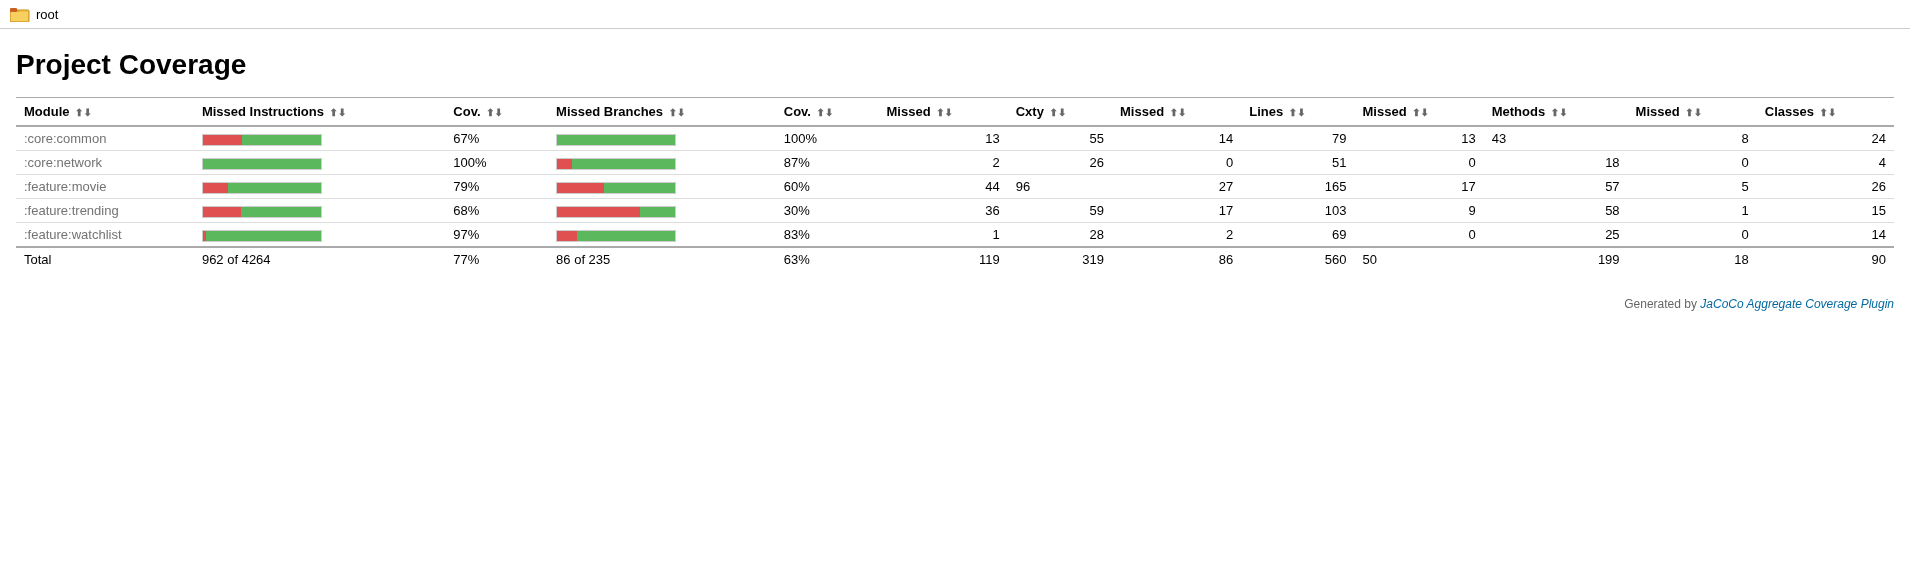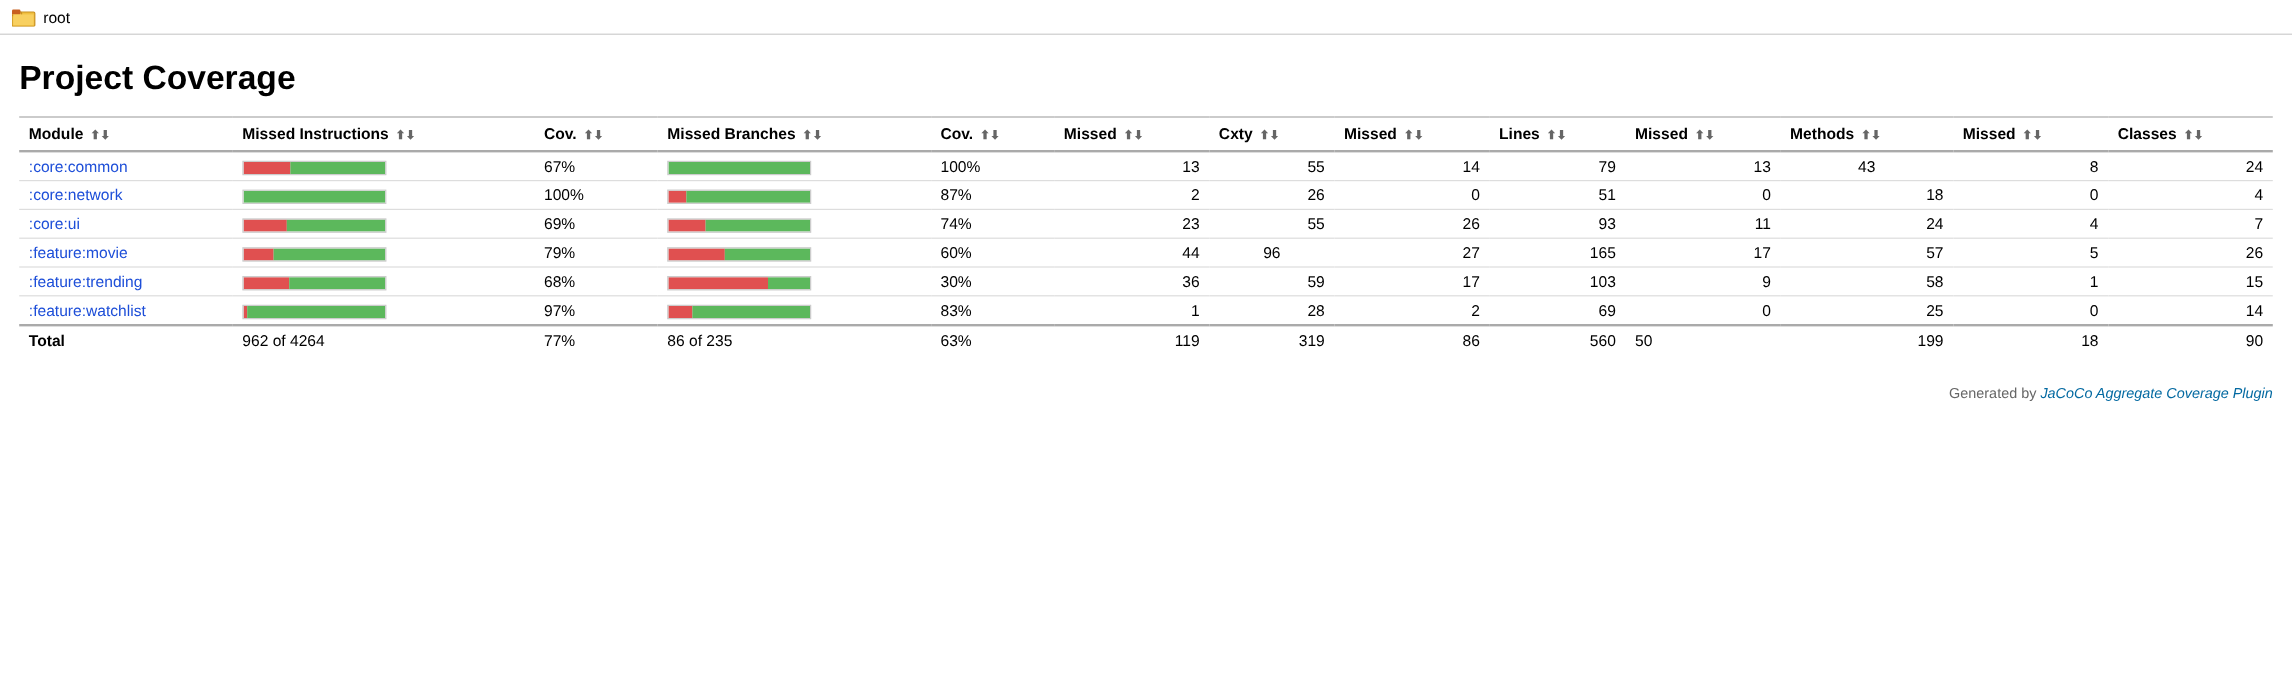--- a/index.html
+++ b/index.html
@@ -61,21 +61,21 @@
       white-space: nowrap;
     }
 
     .coverage-table tfoot tr td {
       border-top: 2px solid #aaa;
       border-bottom: none;
       font-weight: normal;
     }
 
     a {
-      color: #1d4ed8;
+      color: #737373;
       text-decoration: none;
     }
 
     .bar-container {
       display: inline-flex;
       align-items: center;
       width: 120px;
       height: 12px;
       background: #eee;
       border: 1px solid #ccc;
@@ -153,21 +153,21 @@
           <td>67%</td>
           <td><span class="bar-container" style="width: 120px; display: inline-flex; height: 12px; border: 1px solid rgb(204, 204, 204); overflow: hidden; vertical-align: middle;">
               <span class="bar-green" style="width: 100%; height: 100%; background: rgb(92, 184, 92); display: inline-block;"></span>
             </span></td>
           <td>100%</td>
           <td style="text-align: right;">13</td>
           <td style="text-align: right;">55</td>
           <td style="text-align: right;">14</td>
           <td style="text-align: right;">79</td>
           <td style="text-align: right;">13</td>
-          <td style="text-align: center; margin-top: 11px;">43</td>
+          <td style="text-align: left; margin-top: 11px;">43</td>
           <td style="text-align: right;">8</td>
           <td style="text-align: right;">24</td>
         </tr>
         <tr>
           <td><a href="#core-network">:core:network</a></td>
           <td><span class="bar-container" style="width: 120px; display: inline-flex; height: 12px; border: 1px solid rgb(204, 204, 204); overflow: hidden; vertical-align: middle;">
               <span class="bar-green" style="width: 100%; height: 100%; background: rgb(92, 184, 92); display: inline-block;"></span>
             </span></td>
           <td>100%</td>
           <td><span class="bar-container" style="width: 120px; display: inline-flex; height: 12px; border: 1px solid rgb(204, 204, 204); overflow: hidden; vertical-align: middle;">
@@ -178,54 +178,33 @@
           <td style="text-align: right;">2</td>
           <td style="text-align: right;">26</td>
           <td style="text-align: right;">0</td>
           <td style="text-align: right;">51</td>
           <td style="text-align: right;">0</td>
           <td style="text-align: right;">18</td>
           <td style="text-align: right;">0</td>
           <td style="text-align: right;">4</td>
         </tr>
         <tr>
-          <td><a href="#core-ui">:core:ui</a></td>
-          <td><span class="bar-container" style="width: 120px; display: inline-flex; height: 12px; border: 1px solid rgb(204, 204, 204); overflow: hidden; vertical-align: middle;">
-              <span class="bar-red" style="width: 31%; height: 100%; background: rgb(224, 80, 80); display: inline-block;"></span>
-              <span class="bar-green" style="width: 69%; height: 100%; background: rgb(92, 184, 92); display: inline-block;"></span>
-            </span></td>
-          <td>69%</td>
-          <td><span class="bar-container" style="width: 120px; display: inline-flex; height: 12px; border: 1px solid rgb(204, 204, 204); overflow: hidden; vertical-align: middle;">
-              <span class="bar-red" style="width: 26%; height: 100%; background: rgb(224, 80, 80); display: inline-block;"></span>
-              <span class="bar-green" style="width: 74%; height: 100%; background: rgb(92, 184, 92); display: inline-block;"></span>
-            </span></td>
-          <td>74%</td>
-          <td style="text-align: right;">23</td>
-          <td style="text-align: right;">55</td>
-          <td style="text-align: right;">26</td>
-          <td style="text-align: right;">93</td>
-          <td style="text-align: right;">11</td>
-          <td style="text-align: right;">24</td>
-          <td style="text-align: right;">4</td>
-          <td style="text-align: right;">7</td>
-        </tr>
-        <tr>
           <td><a href="#feature-movie">:feature:movie</a></td>
           <td><span class="bar-container" style="width: 120px; display: inline-flex; height: 12px; border: 1px solid rgb(204, 204, 204); overflow: hidden; vertical-align: middle;">
               <span class="bar-red" style="width: 21%; height: 100%; background: rgb(224, 80, 80); display: inline-block;"></span>
               <span class="bar-green" style="width: 79%; height: 100%; background: rgb(92, 184, 92); display: inline-block;"></span>
             </span></td>
           <td>79%</td>
           <td><span class="bar-container" style="width: 120px; display: inline-flex; height: 12px; border: 1px solid rgb(204, 204, 204); overflow: hidden; vertical-align: middle;">
               <span class="bar-red" style="width: 40%; height: 100%; background: rgb(224, 80, 80); display: inline-block;"></span>
               <span class="bar-green" style="width: 60%; height: 100%; background: rgb(92, 184, 92); display: inline-block;"></span>
             </span></td>
           <td>60%</td>
           <td style="text-align: right;">44</td>
-          <td style="text-align: center; margin-top: 16px;">96</td>
+          <td style="text-align: left; margin-top: 16px;">96</td>
           <td style="text-align: right;">27</td>
           <td style="text-align: right;">165</td>
           <td style="text-align: right;">17</td>
           <td style="text-align: right;">57</td>
           <td style="text-align: right;">5</td>
           <td style="text-align: right;">26</td>
         </tr>
         <tr>
           <td><a href="#feature-trending">:feature:trending</a></td>
           <td><span class="bar-container" style="width: 120px; display: inline-flex; height: 12px; border: 1px solid rgb(204, 204, 204); overflow: hidden; vertical-align: middle;">
@@ -264,21 +243,21 @@
           <td style="text-align: right;">2</td>
           <td style="text-align: right;">69</td>
           <td style="text-align: right;">0</td>
           <td style="text-align: right;">25</td>
           <td style="text-align: right;">0</td>
           <td style="text-align: right;">14</td>
         </tr>
       </tbody>
     <tfoot id="table-foot">
     <tr>
-          <td style="text-align: left; font-weight: bold;">Total</td>
+          <td style="text-align: left;">Total</td>
           <td style="text-align: left; margin-left: 32px;">962 of 4264</td>
           <td style="text-align: left;">77%</td>
           <td style="text-align: left;">86 of 235</td>
           <td style="text-align: left;">63%</td>
           <td style="text-align: right;">119</td>
           <td style="text-align: right;">319</td>
           <td style="text-align: right;">86</td>
           <td style="text-align: right; margin-top: 44px;">560</td>
           <td style="">50</td>
           <td style="text-align: right;">199</td>

